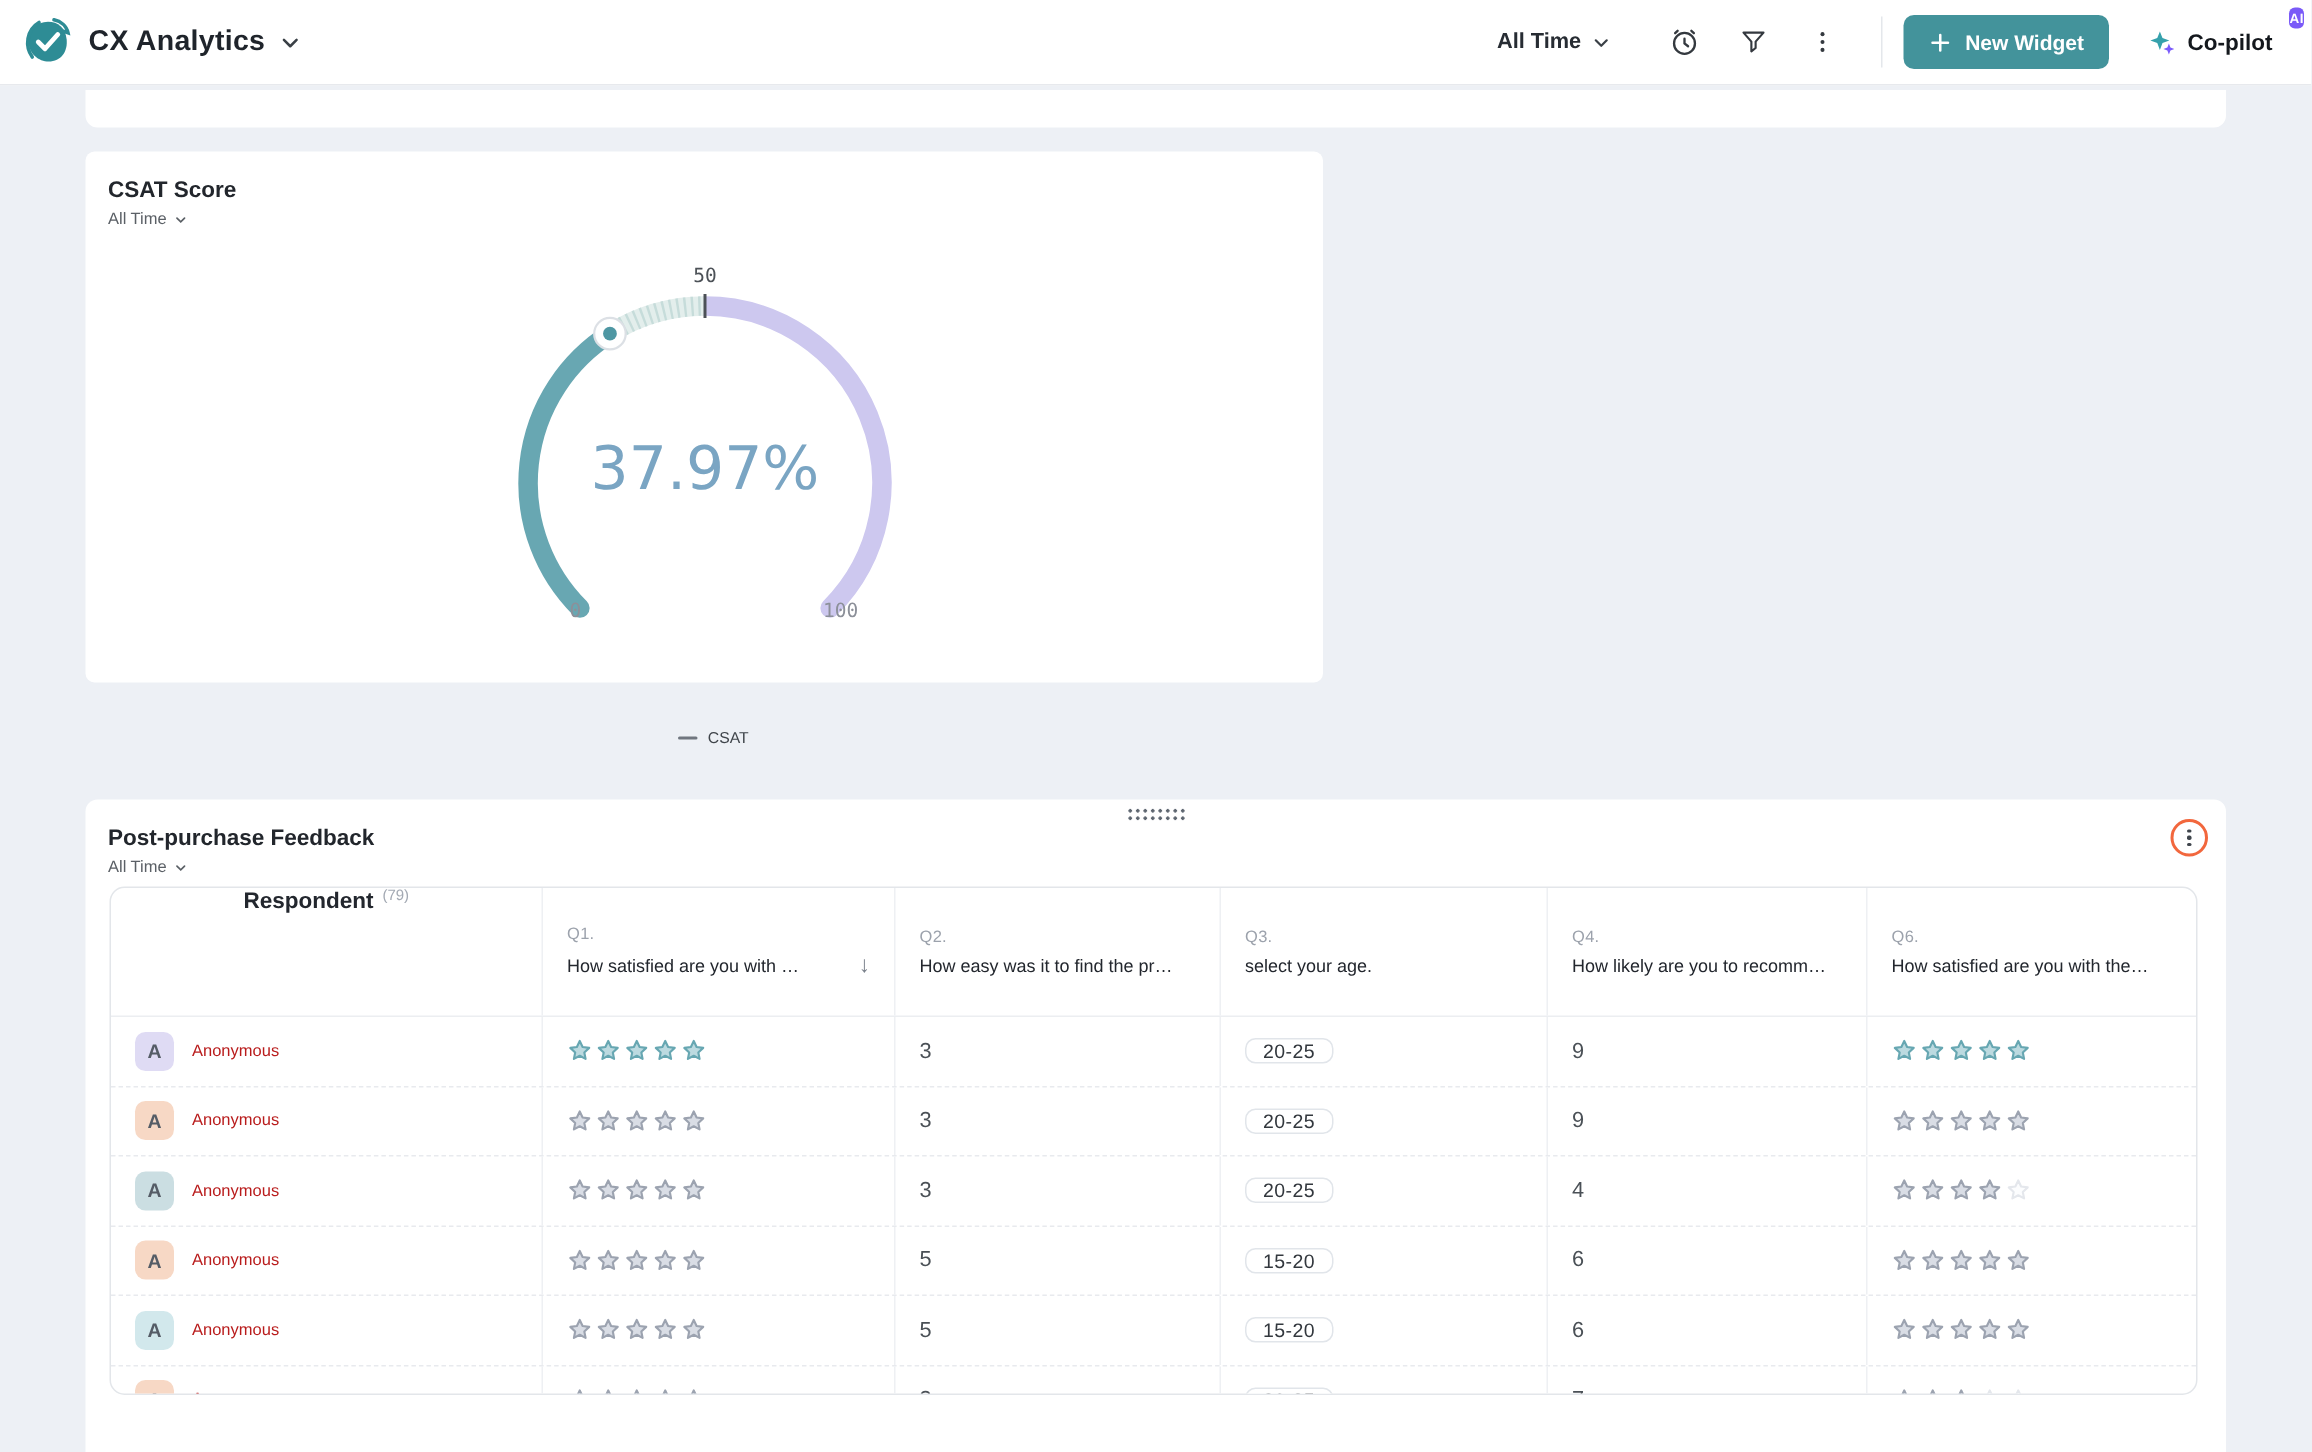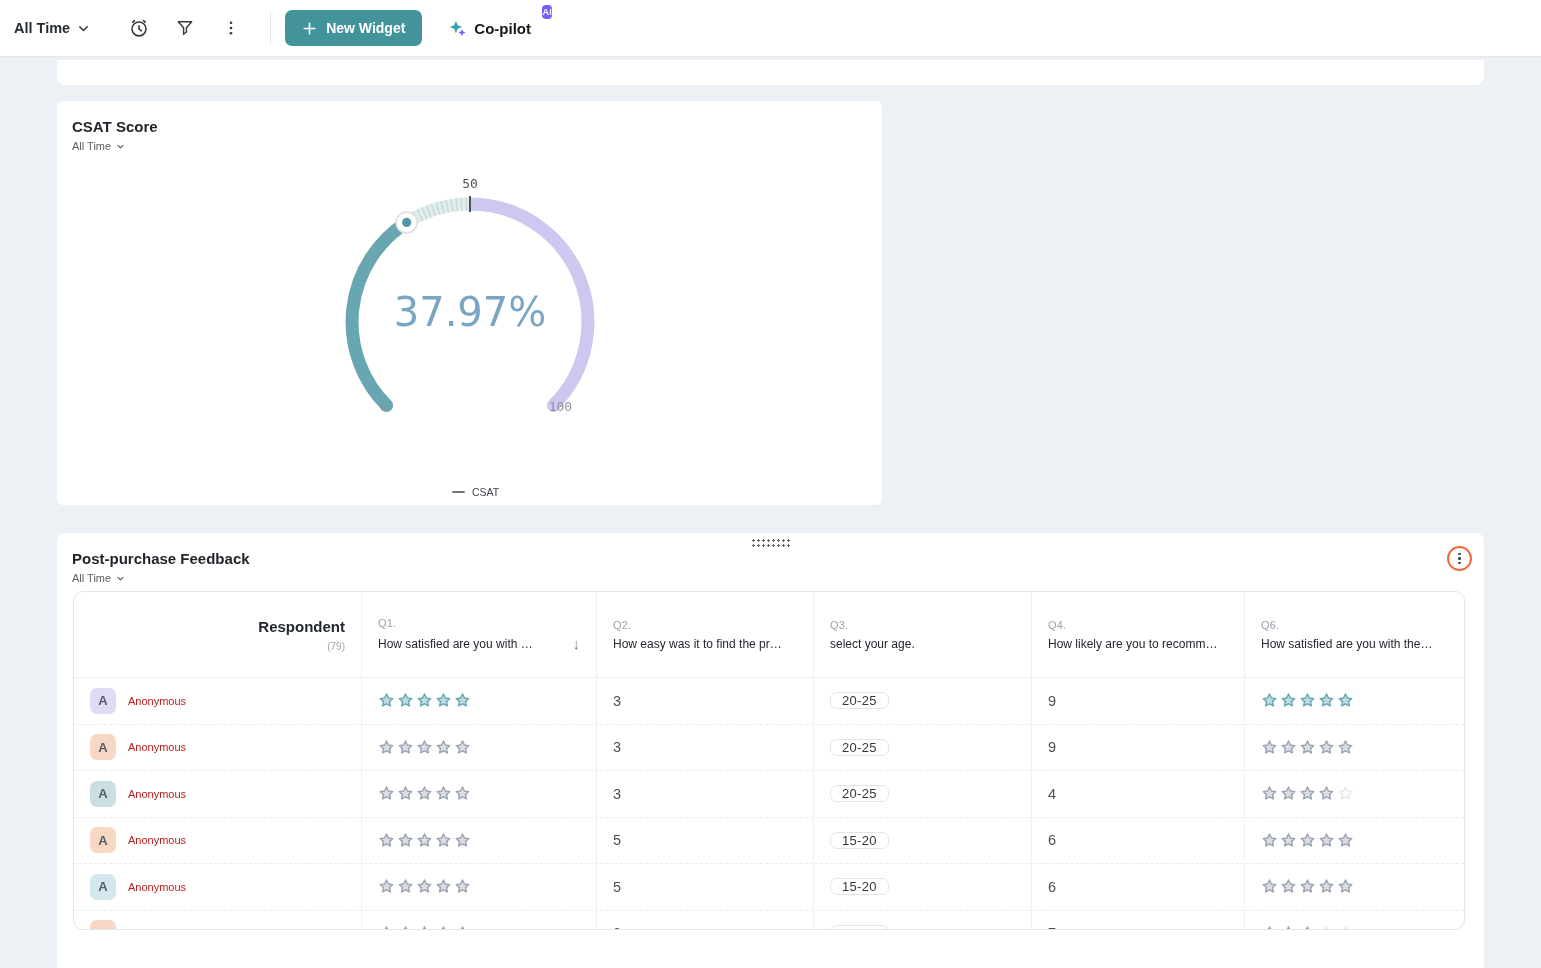--- a/index.html
+++ b/index.html
@@ -33,21 +33,21 @@
   .copilot { position:relative; display:flex; align-items:center; gap:7px; margin-left:26px; cursor:pointer; }
   .copilot-label { font-size:15px; font-weight:700; color:#14181D; }
   .ai-badge {
     position:absolute; top:-14px; right:-21px;
     background:#7A5AF8; color:#fff; font-size:9px; font-weight:700;
     padding:2px 0; border-radius:4px; letter-spacing:.3px;
   }
   
   .card { position:absolute; background:#fff; border-radius:6px; }
   .partial-widget { left:57px; top:60px; width:1427px; height:25px; border-radius:0 0 8px 8px; }
-  .csat-card { left:57px; top:101px; width:825px; height:404px; }
+  .csat-card { left:57px; top:101px; width:825px; height:354px; }
   .feedback-card { left:57px; top:533px; width:1427px; height:468px; border-radius:8px; }
   .widget-title { position:absolute; left:15px; top:17px; font-size:15px; font-weight:700; color:#22262C; }
   .widget-subfilter { position:absolute; left:15px; top:39px; display:flex; align-items:center; gap:5px;
     font-size:11px; color:#5B6066; cursor:pointer; }
   
   .gauge-svg { position:absolute; left:0; top:0; }
   .gauge-value { font-family:"DejaVu Sans", sans-serif; font-size:40px; fill:#7AA5C3; }
   .gauge-axis { font-family:"DejaVu Sans Mono", monospace; font-size:13px; fill:#8C9099; }
   .gauge-thr  { font-family:"DejaVu Sans Mono", monospace; font-size:13px; fill:#4C5157; }
   .csat-legend { position:absolute; left:12px; right:0; top:385px; display:flex; align-items:center; justify-content:center; gap:7px; }
@@ -62,21 +62,21 @@
     border-radius:50%; border:2.5px solid #F2673D; background:#fff; cursor:pointer;
     display:flex; flex-direction:column; align-items:center; justify-content:center; gap:2px; }
   .widget-menu-btn i { width:2.4px; height:2.4px; border-radius:50%; background:#3F454C; }
   .resize-handle { position:absolute; right:-4px; bottom:-6px; cursor:nwse-resize; }
   
   .fb-table { position:absolute; left:16px; top:58px; width:1392px; height:339px;
     border:1px solid #E3E6EA; border-radius:10px; overflow:hidden; background:#fff; }
   .t-grid { display:grid; grid-template-columns:287px 235px 217px 218px 213px 222px; }
   .t-header { height:85px; }
   .t-header .cell { border-left:1px solid #EEF0F3; padding:0 16px; display:flex; flex-direction:column; justify-content:center; }
-  .t-header .cell:first-child { border-left:none; flex-direction:column; align-items:flex-end; gap:6px; }
+  .t-header .cell:first-child { border-left:none; flex-direction:row; align-items:flex-start; gap:6px; }
   .resp-h { font-size:15px; font-weight:600; color:#23272E; }
   .resp-count { font-size:10px; color:#A3A9B3; font-weight:400; }
   .qnum { font-size:11px; color:#9CA2AC; letter-spacing:.2px; margin-bottom:6px; }
   .qlabel-row { display:flex; align-items:center; justify-content:space-between; gap:6px; }
   .qlabel { font-size:12px; color:#23272E; white-space:nowrap; overflow:hidden; }
   .sort-arrow { font-size:15px; color:#7A818B; cursor:pointer; flex:none; }
   .t-row { height:46.5px; border-top:1px dashed #E8EAEE; cursor:pointer; }
   .t-row:first-child { border-top:1px solid #ECEEF1; }
   .t-row .cell { border-left:1px solid #EEF0F3; padding:0 16px; display:flex; align-items:center; font-size:14.5px; color:#4A5056; }
   .t-row .cell:first-child { border-left:none; }
@@ -88,20 +88,32 @@
   .star-teal path { fill:#BCDAE0; stroke:#67A7B2; }
   .star-gray path { fill:#D9DDE5; stroke:#9CA3B0; }
   .star-faint path { fill:#FCFDFE; stroke:#E4E7EC; }
   .age-chip { border:1px solid #E1E5EA; border-radius:7px; padding:0 11px; font-size:13px;
     color:#33383E; letter-spacing:.3px; background:#fff; }
 </style>
 </head>
 <body>
 
 <header class="app-header">
+  <div class="h-left">
+    <svg width="36" height="36" viewBox="0 0 36 36">
+      <path d="M18 4.5C10.3 4.5 5 10.2 5 17.6 5 25.6 11.8 31 18.4 31 26.6 31 31.4 24.4 30.4 16 29.4 8.5 24.8 4.5 18 4.5z" fill="#2E8C95"></path>
+      <path d="M11.5 18l4.5 4.5 8.5-9.5" stroke="#fff" stroke-width="3.2" fill="none" stroke-linecap="round" stroke-linejoin="round"></path>
+      <path d="M7.5 28C2.5 21 3.5 10 12 5" stroke="#2E8C95" stroke-width="2.4" fill="none" stroke-linecap="round"></path>
+      <path d="M22 3.2c4.6 1 8.3 4.2 9.3 8.6l-4.3-1.4" fill="none" stroke="#2E8C95" stroke-width="2.4" stroke-linecap="round"></path>
+    </svg>
+    <span class="app-title">CX Analytics</span>
+    <svg width="15" height="15" viewBox="0 0 16 16">
+      <path d="M3.5 6l4.5 4.5L12.5 6" stroke="#3A4046" stroke-width="1.8" fill="none" stroke-linecap="round" stroke-linejoin="round"></path>
+    </svg>
+  </div>
   <div class="h-right">
     <div class="time-filter">
       <span>All Time</span>
       <svg width="13" height="13" viewBox="0 0 16 16">
         <path d="M3.5 6l4.5 4.5L12.5 6" stroke="#3A4046" stroke-width="1.8" fill="none" stroke-linecap="round" stroke-linejoin="round"></path>
       </svg>
     </div>
     <button class="icon-btn">
       <svg width="22" height="22" viewBox="0 0 24 24" fill="none" stroke="#34393F" stroke-width="1.7" stroke-linecap="round">
         <circle cx="12" cy="13" r="7.6"></circle>

